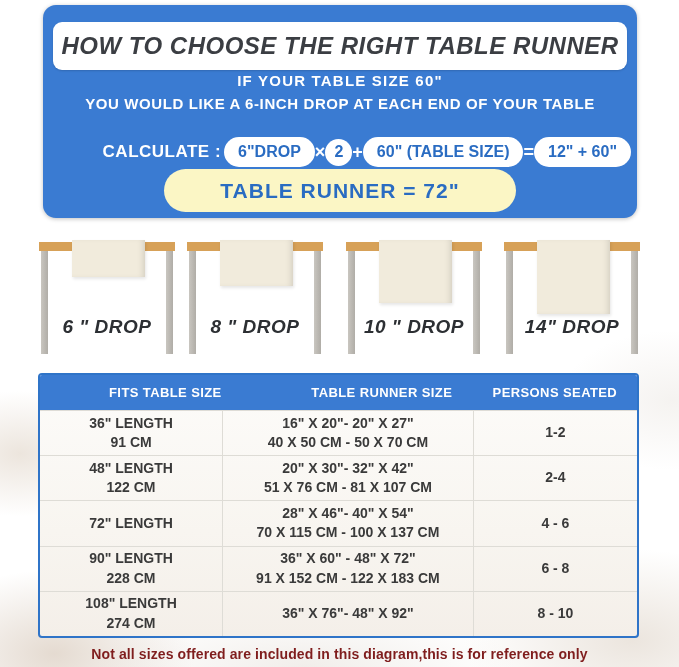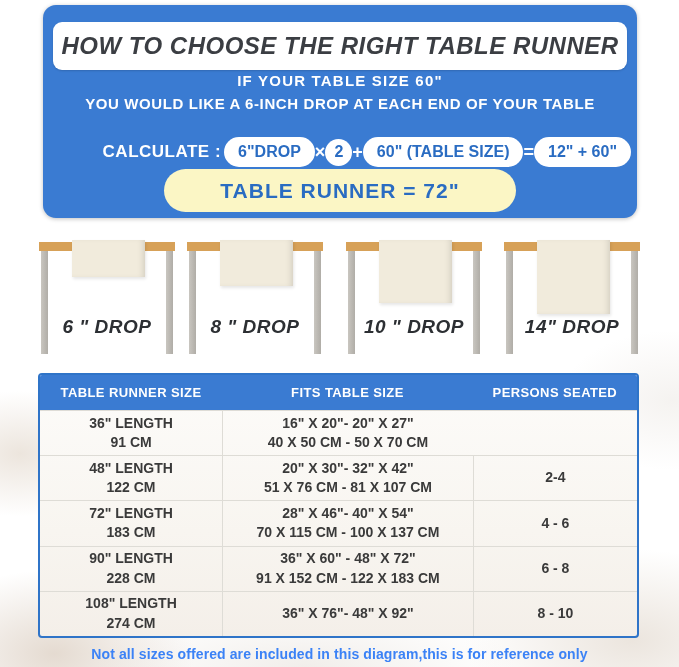--- a/index.html
+++ b/index.html
@@ -91,21 +91,21 @@
   .trow { display:flex; height:45.2px; border-top:1px solid #dedcd6; }
   .trow:first-of-type { border-top:1px solid #ffffff; }
   .td {
     height:100%; display:flex; flex-direction:column; justify-content:center;
     text-align:center; font-size:14px; font-weight:700; color:#3a3a3a; line-height:1.4;
   }
   .td.col2, .td.col3 { border-left:1px solid #dedcd6; }
 
   .footnote {
     position:absolute; top:646px; left:0; right:0; text-align:center;
-    font-size:14px; font-weight:700; color:#3b82f6; letter-spacing:.1px;
+    font-size:14px; font-weight:700; color:#7f1d1d; letter-spacing:.1px;
   }
 </style>
 </head>
 <body>
 
 <div class="bg"></div>
 
 <div class="panel">
   <div class="title-box">
     <div class="title">HOW TO CHOOSE THE RIGHT TABLE RUNNER</div>
@@ -153,51 +153,53 @@
       <div class="leg leg-l"></div>
       <div class="leg leg-r"></div>
       <div class="tabletop"></div>
       <div class="runner" style="height: 74px;"></div>
       <div class="drop-label">14" DROP</div>
     </div>
 </div>
 
 <div class="size-table">
   <div class="thead">
+    <div class="th col2">FITS TABLE SIZE</div>
     <div class="th col1">TABLE RUNNER SIZE</div>
-    <div class="th col2">FITS TABLE SIZE</div>
     <div class="th col3">PERSONS SEATED</div>
   </div>
   <div class="trow">
       <div class="td col1">
         <span>36" LENGTH</span>
         <span>91 CM</span>
       </div>
       <div class="td col2">
         <span>16" X 20"- 20" X 27"</span>
         <span>40 X 50 CM - 50 X 70 CM</span>
       </div>
+      <div class="td col3">
+        <span>1-2</span>
+      </div>
     </div>
     <div class="trow">
       <div class="td col1">
         <span>48" LENGTH</span>
         <span>122 CM</span>
       </div>
       <div class="td col2">
         <span>20" X 30"- 32" X 42"</span>
         <span>51 X 76 CM - 81 X 107 CM</span>
       </div>
       <div class="td col3">
         <span>2-4</span>
       </div>
     </div>
     <div class="trow">
       <div class="td col1">
         <span>72" LENGTH</span>
-        <span>183 CM</span>
       </div>
       <div class="td col2">
         <span>28" X 46"- 40" X 54"</span>
         <span>70 X 115 CM - 100 X 137 CM</span>
       </div>
       <div class="td col3">
         <span>4 - 6</span>
       </div>
     </div>
     <div class="trow">

